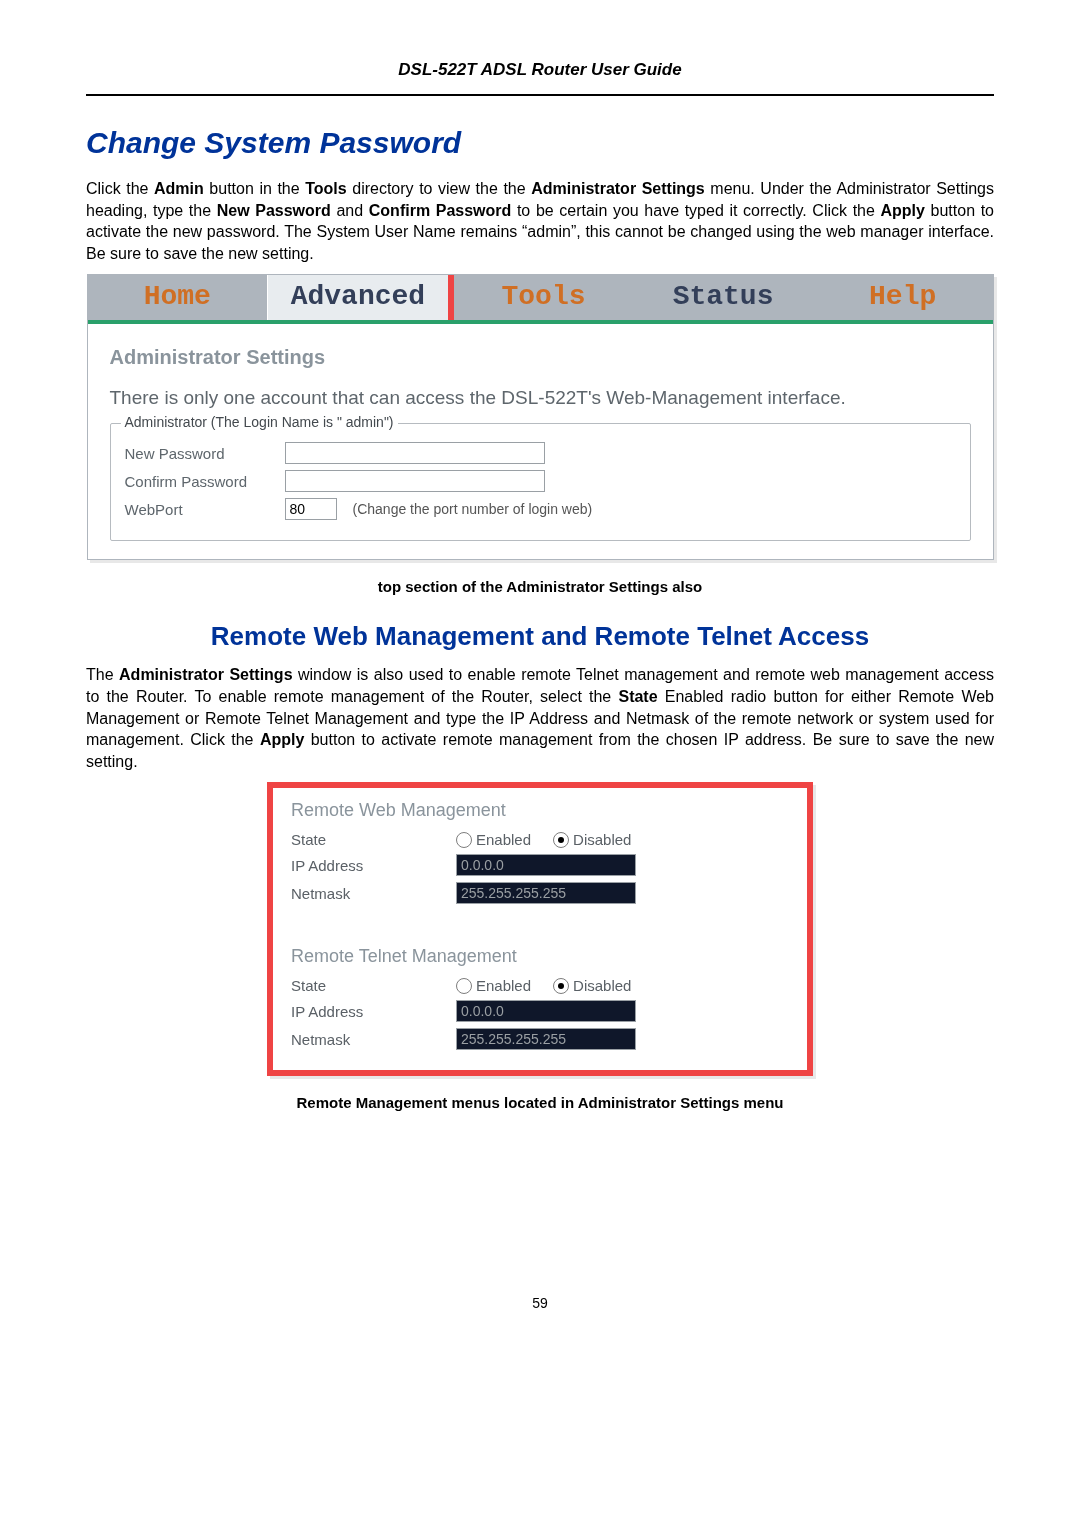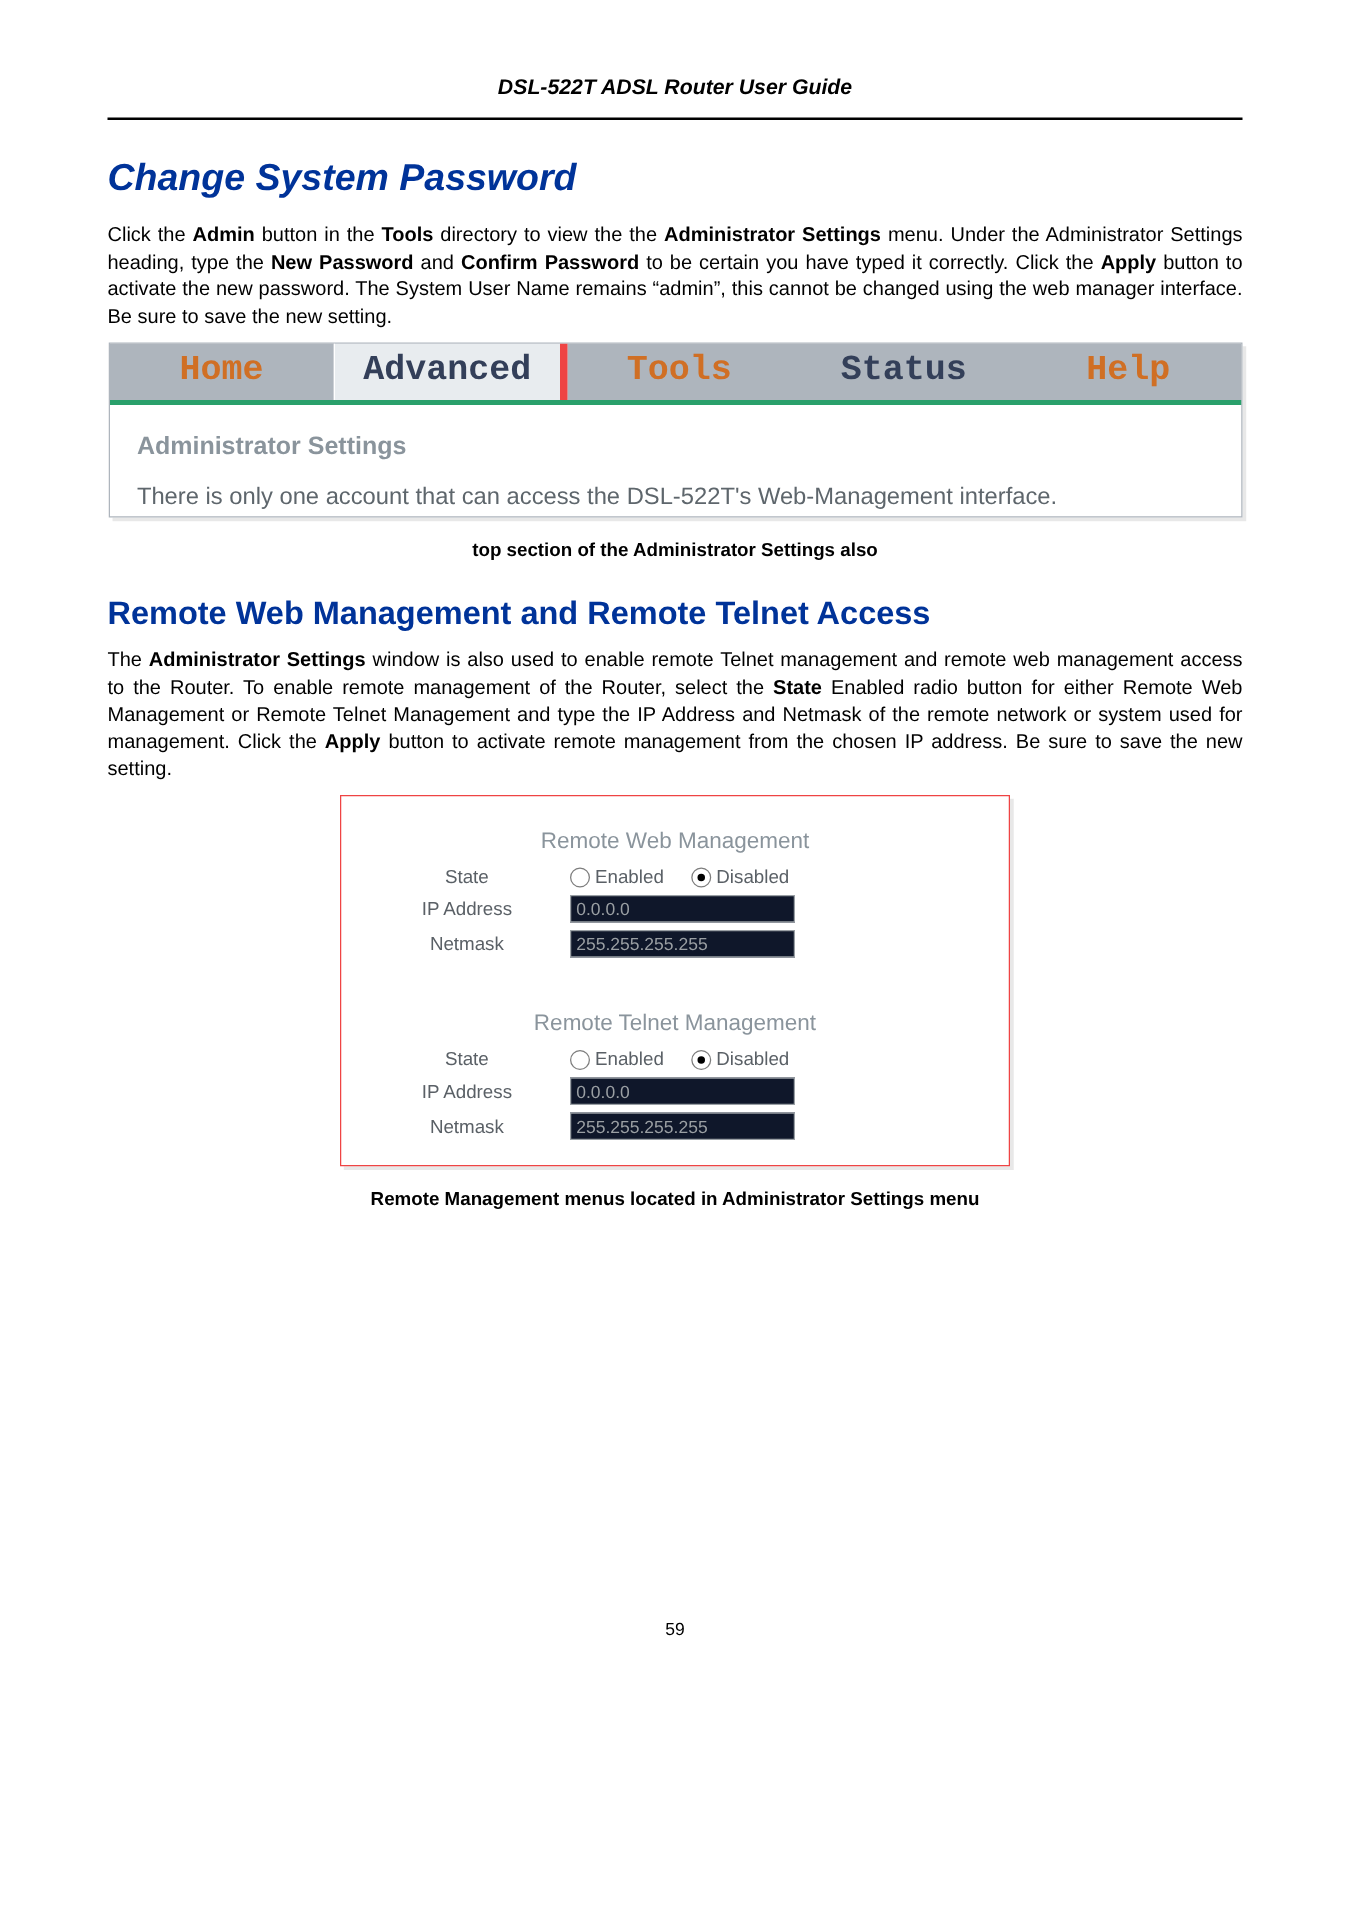--- a/index.html
+++ b/index.html
@@ -32,20 +32,21 @@
     font-style: italic;
     font-weight: bold;
     font-size: 30px;
     margin: 22px 0 18px 0;
   }
   .section-h2 {
     color: #003399;
     font-weight: bold;
     font-size: 26px;
     margin: 26px 0 12px 0;
+    text-align: center;
   }
   .para {
     font-size: 16px;
     line-height: 1.35;
     margin: 0 0 10px 0;
     text-align: justify;
   }
   .para b { font-weight: bold; }
   .caption {
     text-align: center;
@@ -123,27 +124,26 @@
     height: 22px;
     padding: 0 4px;
     box-sizing: border-box;
   }
   .txt.pw { width: 260px; }
   .txt.port { width: 52px; }
   .hint { margin-left: 16px; font-size: 14px; color:#555;}
 
   
   .remote-box {
-    border: 1px solid #ef4444;
-    padding: 17px 18px 14px 18px;
+    border: 6px solid #ef4444;
+    padding: 4px 18px 14px 18px;
     width: 498px;
     margin: 6px auto 0 auto;
     background:#fff;
     box-shadow: 3px 3px 0 rgba(0,0,0,.09);
-    text-align: center;
   }
   .remote-title {
     color: #8a949c;
     font-size: 18px;
     margin: 8px 0 10px 0;
     font-weight: 500;
   }
   .r-row { display:flex; align-items:center; margin:6px 0; font-size:15px; color:#5a6066;}
   .r-row .lbl { width: 165px; }
   .radio {
@@ -185,20 +185,37 @@
       <div class="tab tab-adv tab-white-bg">Advanced</div>
       <div class="tab tab-tools">Tools</div>
       <div class="tab tab-status">Status</div>
       <div class="tab tab-help">Help</div>
     </div>
     <div class="green-line"></div>
     <div class="admin-body">
       <div class="section-title">Administrator Settings</div>
       <div class="muted">There is only one account  that can access the DSL-522T's Web-Management interface.</div>
 
+      <div class="settings-group">
+        <span class="legend">Administrator (The Login Name is " admin")</span>
+
+        <div class="row">
+          <span class="lbl">New Password</span>
+          <input class="txt pw" type="password" style="">
+        </div>
+        <div class="row">
+          <span class="lbl">Confirm Password</span>
+          <input class="txt pw" type="password" style="">
+        </div>
+        <div class="row">
+          <span class="lbl">WebPort</span>
+          <input class="txt port" type="text" value="80" style="">
+          <span class="hint">(Change the port number of login web)</span>
+        </div>
+      </div>
     </div>
   </div>
 
   <div class="caption">top section of the Administrator Settings also</div>
 
   <h2 class="section-h2">Remote Web Management and Remote Telnet Access</h2>
 
   <p class="para">
     <span>The </span><b>Administrator Settings</b><span> window is also used to enable remote Telnet management and remote web management access to the Router. To enable remote management of the Router, select the </span><b>State</b><span> Enabled radio button for either Remote Web Management or Remote Telnet Management and type the IP Address and Netmask of the remote network or system used for management. Click the </span><b>Apply</b><span> button to activate remote management from the chosen IP address. Be sure to save the new setting.</span>
   </p>

